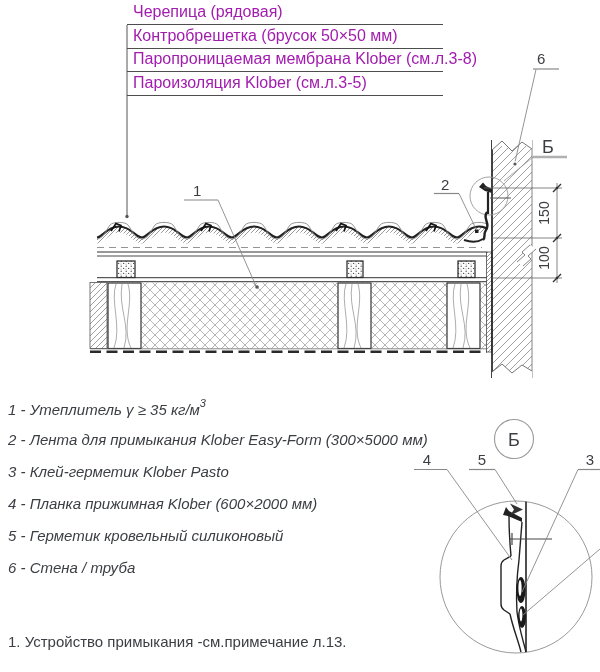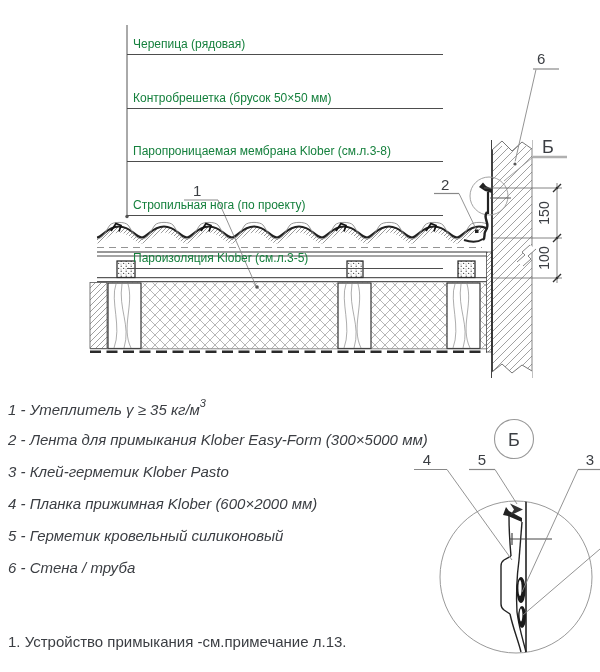--- a/index.html
+++ b/index.html
@@ -2,21 +2,21 @@
 <html><head>
 <meta charset="utf-8">
 <style>
   html,body{margin:0;padding:0;background:#fff;}
   .canvas{position:relative;width:600px;height:672px;background:#ffffff;overflow:hidden;
           font-family:"Liberation Sans",sans-serif;}
   
   .layers{position:absolute;left:127px;top:1.5px;width:316px;}
   .layer-row{box-sizing:border-box;height:23.5px;border-bottom:1px solid #4d4d4d;
              display:flex;align-items:flex-end;padding:0 0 3px 6px;
-             font-size:12px;color:#15803d;white-space:nowrap;margin-top:30px;}
+             font-size:16px;color:#a21caf;white-space:nowrap;}
   
   .legend{position:absolute;left:8px;top:399px;width:470px;}
   .legend-row{height:32px;font-size:15px;color:#3b3e43;white-space:nowrap;font-style:italic;}
   .legend-row sup{font-size:11px;position:relative;top:-2px;}
   
   .note{position:absolute;left:8px;top:633px;font-size:15px;color:#3b3e43;white-space:nowrap;text-align:right;}
   svg{position:absolute;left:0;top:0;}
   svg text{font-family:"Liberation Sans",sans-serif;fill:#3b3e43;font-size:15px;}
   svg text.big{font-size:18px;}
   svg text.dim{font-size:14px;}
@@ -215,21 +215,20 @@
       <path d="M578,469.5 H600" stroke="#888" stroke-width="1.2" fill="none"></path>
       <path d="M578,469.5 L522,592" stroke="#888" stroke-width="0.9" fill="none"></path>
       <path d="M600,549 L523,615" stroke="#888" stroke-width="0.9" fill="none"></path>
     </g>
   </svg>
 
   <div class="layers">
     <div class="layer-row">Черепица (рядовая)</div>
     <div class="layer-row">Контробрешетка (брусок 50×50 мм)</div>
     <div class="layer-row">Паропроницаемая мембрана Klober (см.л.3-8)</div>
-    <div class="layer-row">Стропильная нога (по проекту)</div>
     <div class="layer-row">Пароизоляция Klober (см.л.3-5)</div>
   </div>
 
   <div class="legend">
     <div class="legend-row"><span>1 - Утеплитель γ ≥ 35 кг/м</span><sup>3</sup></div>
     <div class="legend-row">2 - Лента для примыкания Klober Easy-Form (300×5000 мм)</div>
     <div class="legend-row">3 - Клей-герметик Klober  Pasto</div>
     <div class="legend-row">4 - Планка прижимная Klober (600×2000 мм)</div>
     <div class="legend-row">5 - Герметик кровельный силиконовый</div>
     <div class="legend-row">6 - Стена / труба</div>

